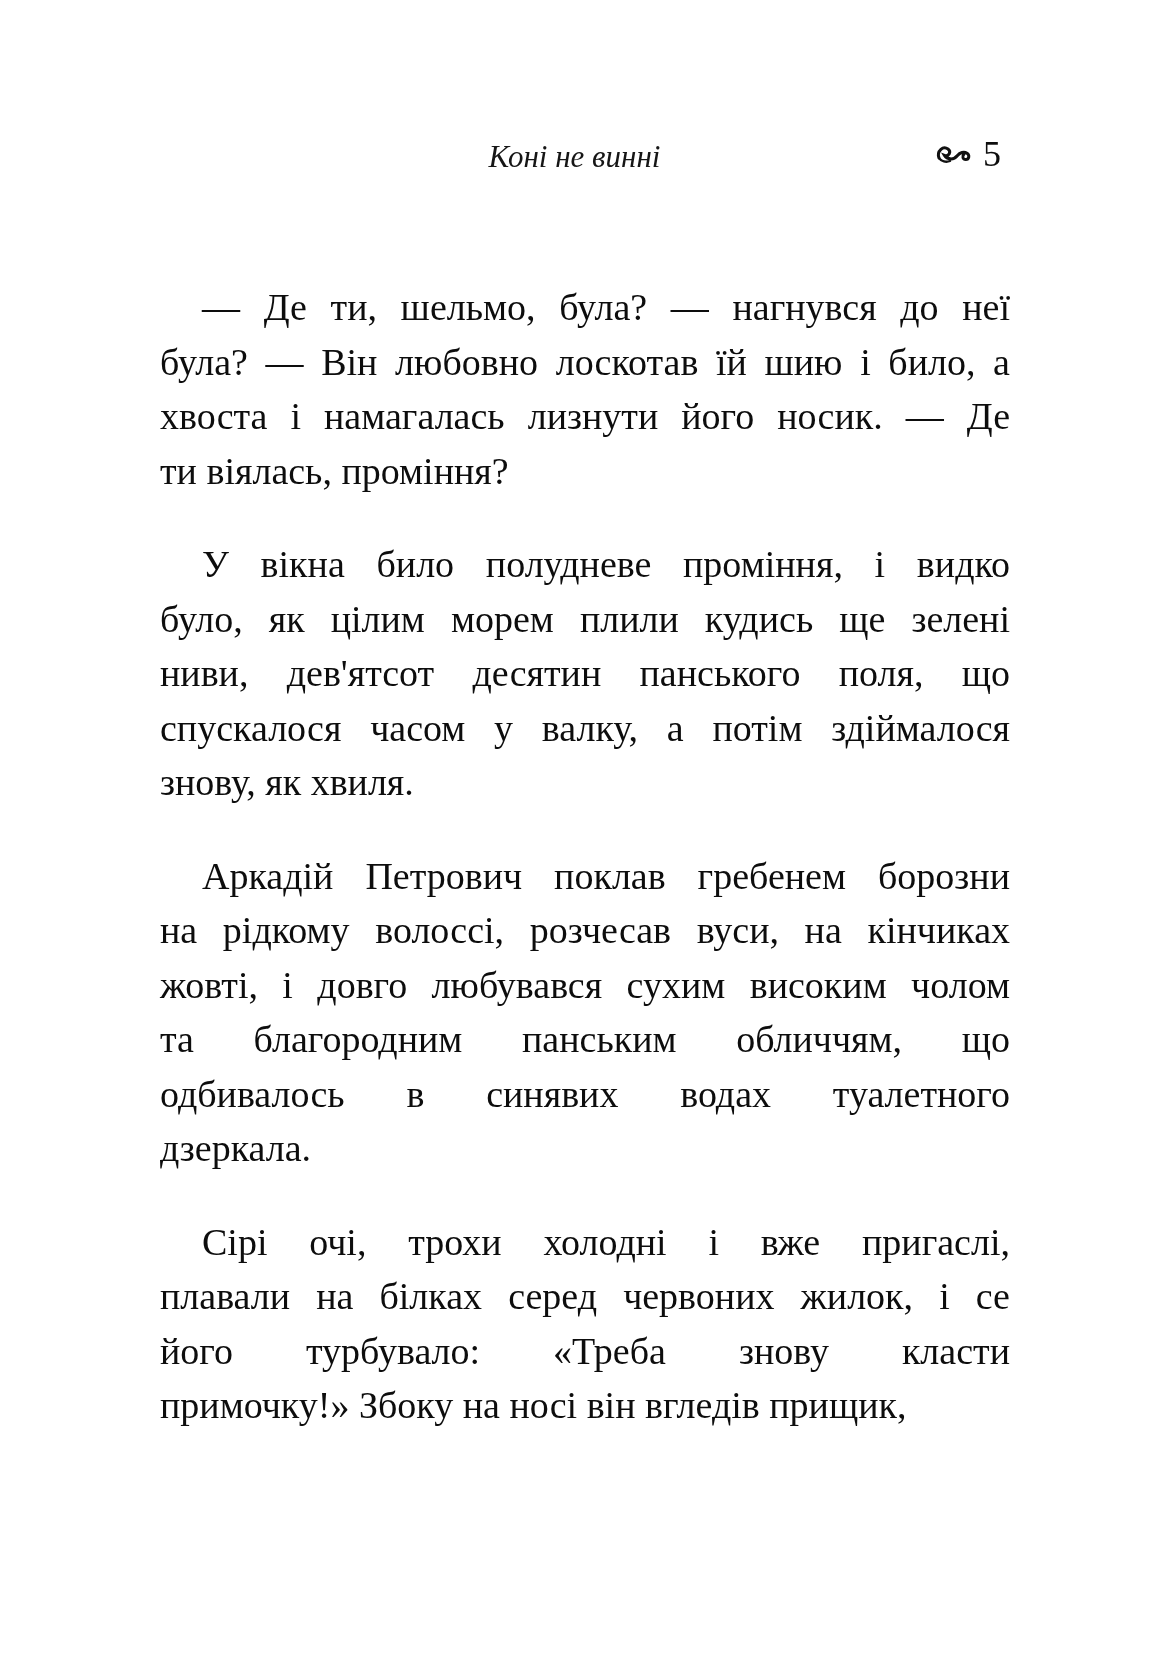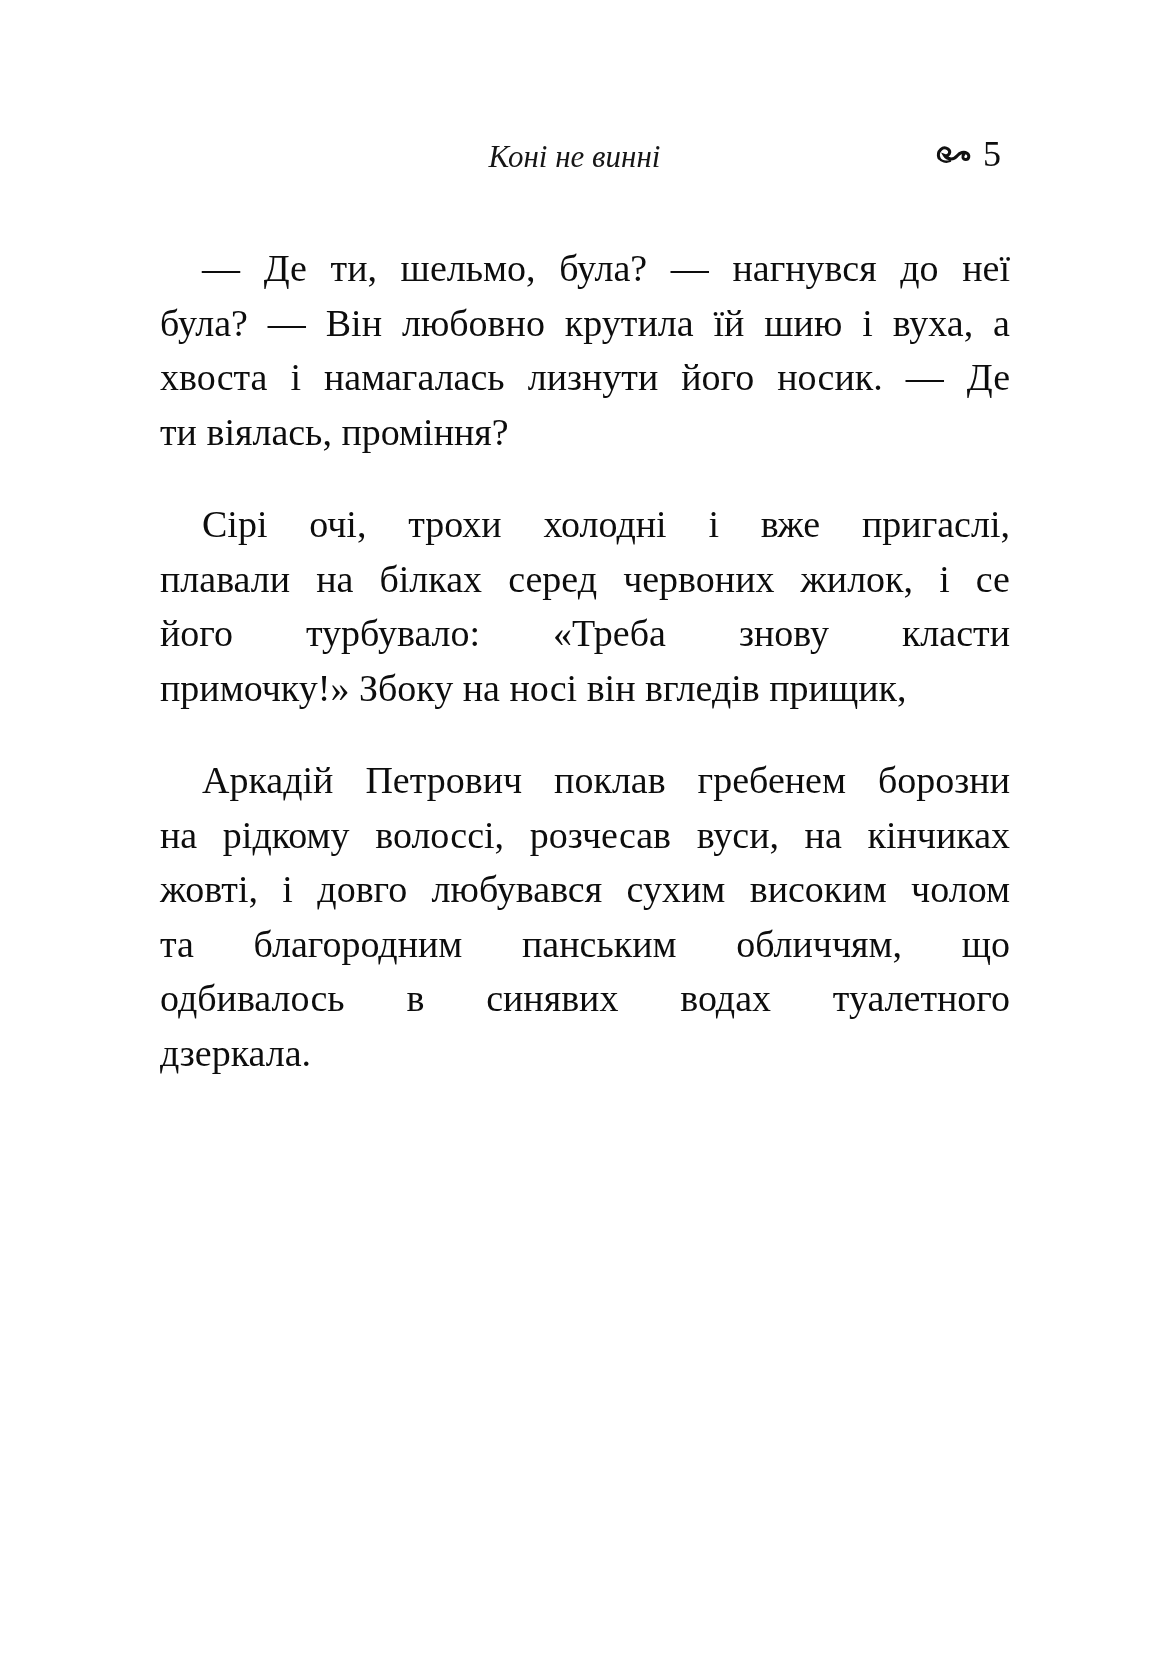--- a/index.html
+++ b/index.html
@@ -64,20 +64,21 @@
     line-height: 54.5px;
     color: #0d0d0d;
     white-space: normal;
   }
   .line.just {
     text-align: justify;
     text-align-last: justify;
   }
   .line.first {
     text-indent: 42px;
+    margin-top: 39px;
   }
 </style>
 </head>
 <body>
 
 <div class="page">
 
   <div class="running-title">Коні не винні</div>
 
   <div class="folio">
@@ -86,33 +87,40 @@
         <path d="M4 15 C1.5 8 8 2.5 13 6 C16.5 8.6 14 14 9.5 12.4 C12 16.5 18.5 17.5 22.5 12.5 C24.8 9.5 29 8.2 32 10.2 C35 12.2 34 16.5 30.8 16.5 C27.8 16.5 26.8 13.2 29 11.2" fill="none" stroke="#111111" stroke-width="3" stroke-linecap="round"></path>
         <path d="M4 15 C6.5 18.5 11 19.5 15 18" fill="none" stroke="#111111" stroke-width="2.4" stroke-linecap="round"></path>
       </svg>
     </span>
     <span class="num">5</span>
   </div>
 
   <div class="text-block">
       <div class="para">
         <div class="line first just">— Де ти, шельмо, була? — нагнувся до неї</div>
-        <div class="line just">була? — Він любовно крутила їй шию і вуха, а</div>
+        <div class="line just">була? — Він любовно лоскотав їй шию і било, а</div>
         <div class="line just">хвоста і намагалась лизнути його носик. — Де</div>
         <div class="line">ти віялась, проміння?</div>
       </div>
       <div class="para">
-        <div class="line first just">Сірі очі, трохи холодні і вже пригаслі,</div>
-        <div class="line just">плавали на білках серед червоних жилок, і се</div>
-        <div class="line just">його турбувало: «Треба знову класти</div>
-        <div class="line">примочку!» Збоку на носі він вгледів прищик,</div>
+        <div class="line first just">У вікна било полудневе проміння, і видко</div>
+        <div class="line just">було, як цілим морем плили кудись ще зелені</div>
+        <div class="line just">ниви, дев'ятсот десятин панського поля, що</div>
+        <div class="line just">спускалося часом у валку, а потім здіймалося</div>
+        <div class="line">знову, як хвиля.</div>
       </div>
       <div class="para">
         <div class="line first just">Аркадій Петрович поклав гребенем борозни</div>
         <div class="line just">на рідкому волоссі, розчесав вуси, на кінчиках</div>
         <div class="line just">жовті, і довго любувався сухим високим чолом</div>
         <div class="line just">та благородним панським обличчям, що</div>
         <div class="line just">одбивалось в синявих водах туалетного</div>
         <div class="line">дзеркала.</div>
       </div>
+      <div class="para">
+        <div class="line first just">Сірі очі, трохи холодні і вже пригаслі,</div>
+        <div class="line just">плавали на білках серед червоних жилок, і се</div>
+        <div class="line just">його турбувало: «Треба знову класти</div>
+        <div class="line">примочку!» Збоку на носі він вгледів прищик,</div>
+      </div>
     </div>
 
 </div>
 
 </body></html>

